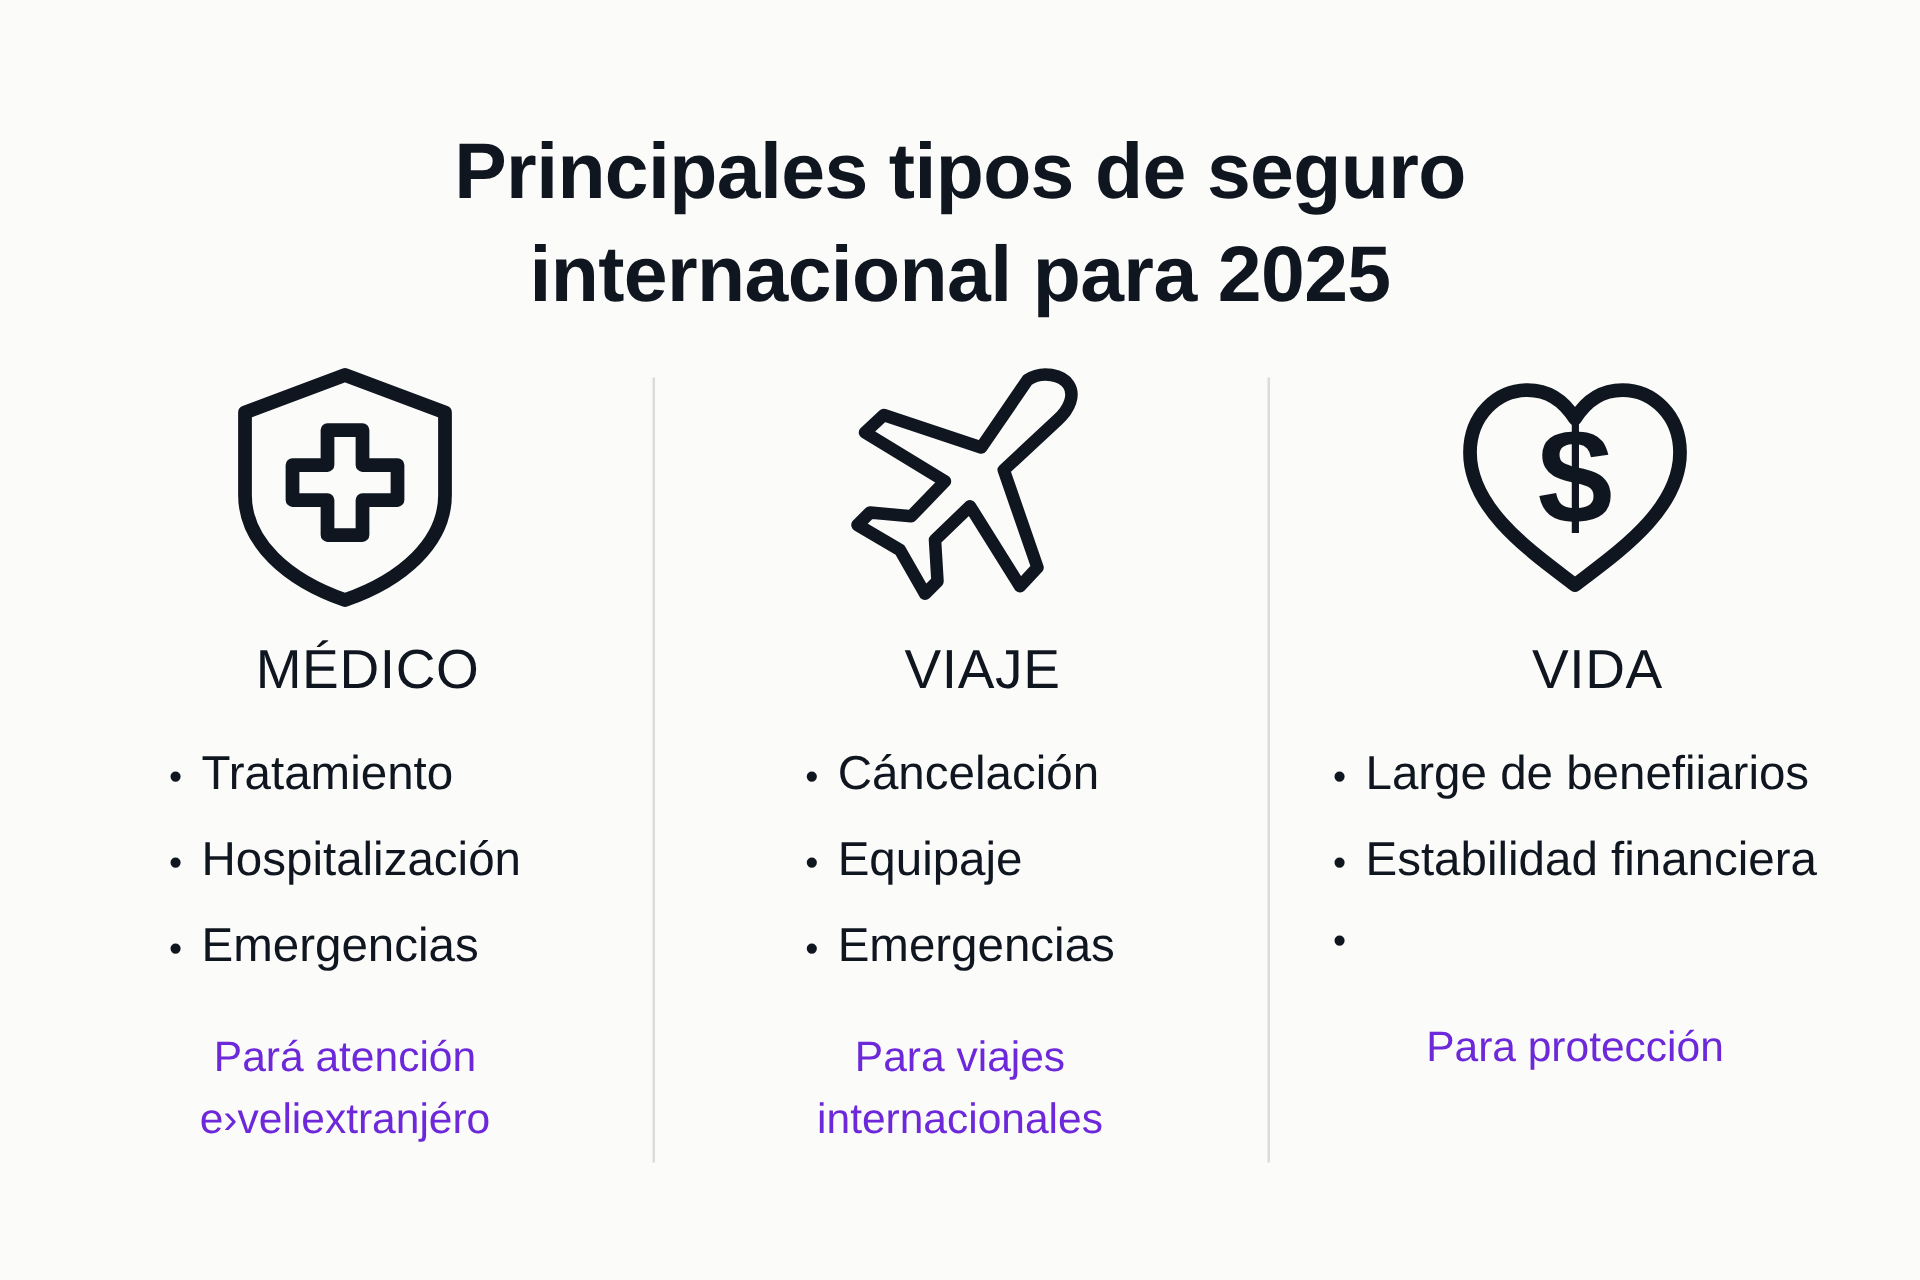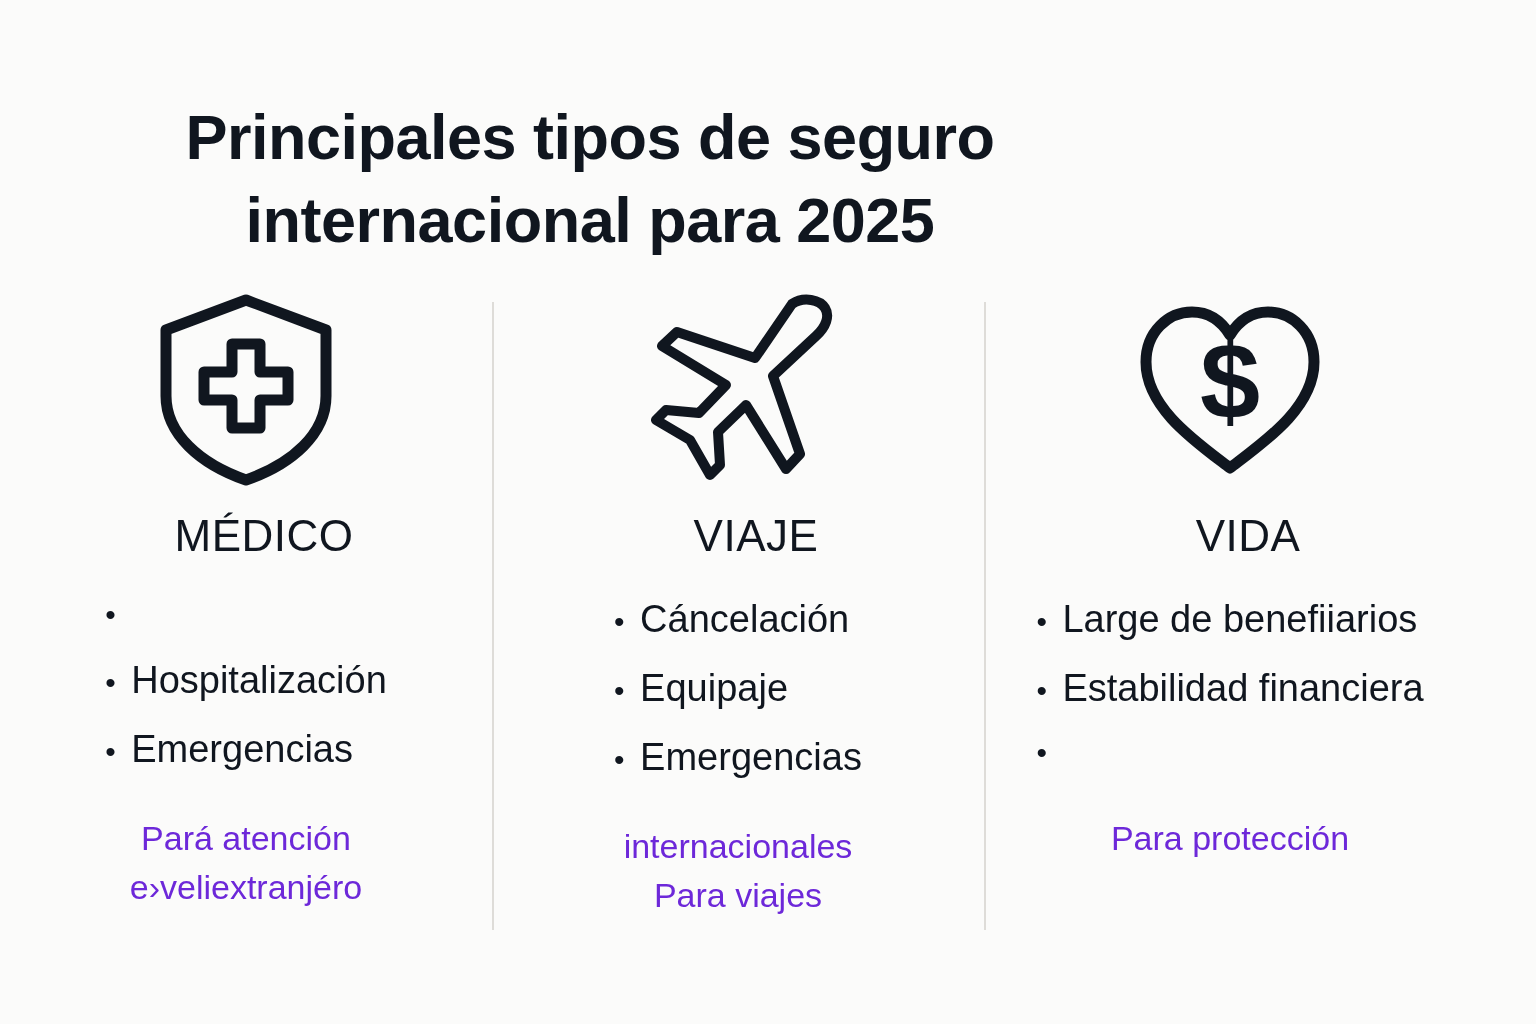--- a/index.html
+++ b/index.html
@@ -16,21 +16,21 @@
     overflow: hidden;
   }
 
   .infographic {
     position: relative;
     width: 1536px;
     height: 836px;
     box-sizing: border-box;
     display: flex;
     flex-direction: column;
-    align-items: flex-start;
+    align-items: center;
     background: #fbfbfa;
   }
 
   
   .title-block {
     width: 1180px;
     margin-top: 96px;
     text-align: center;
   }
   .title-line {
@@ -158,20 +158,21 @@
           <path d="M88 8 L168 38 L168 104 C168 142 134 172 88 188 C42 172 8 142 8 104 L8 38 Z"></path>
           <path d="M74 52 L102 52 L102 80 L130 80 L130 108 L102 108 L102 136 L74 136 L74 108 L46 108 L46 80 L74 80 Z"></path>
         </svg>
       </div>
 
       <div class="col-heading">MÉDICO</div>
 
       <ul class="bullets">
         <li>
           <span class="bullet-dot">•</span>
+          <span>Tratamiento</span>
         </li>
         <li>
           <span class="bullet-dot">•</span>
           <span>Hospitalización</span>
         </li>
         <li>
           <span class="bullet-dot">•</span>
           <span>Emergencias</span>
         </li>
       </ul>
@@ -204,22 +205,22 @@
           <span class="bullet-dot">•</span>
           <span>Equipaje</span>
         </li>
         <li>
           <span class="bullet-dot">•</span>
           <span>Emergencias</span>
         </li>
       </ul>
 
       <div class="caption">
+        <div>Para viajes</div>
         <div>internacionales</div>
-        <div>Para viajes</div>
       </div>
     </div>
 
     <div class="column">
 
       <div class="icon-wrap">
         <svg width="196" height="180" viewBox="0 0 196 180" fill="none" aria-hidden="true">
           <path d="M98 168 C64 142 14 108 14 62 C14 32 36 12 60 12
                    C78 12 90 22 98 35 C106 22 118 12 136 12
                    C160 12 182 32 182 62 C182 108 132 142 98 168 Z" stroke="#10161f" stroke-width="11" stroke-linejoin="round" stroke-linecap="round"></path>

